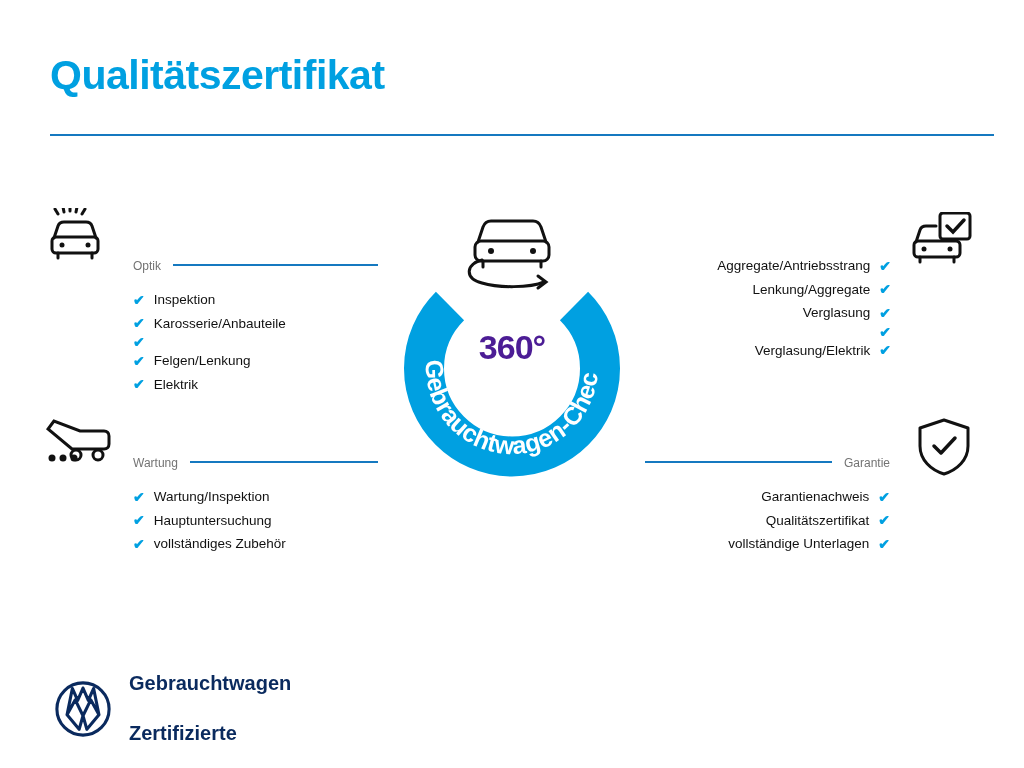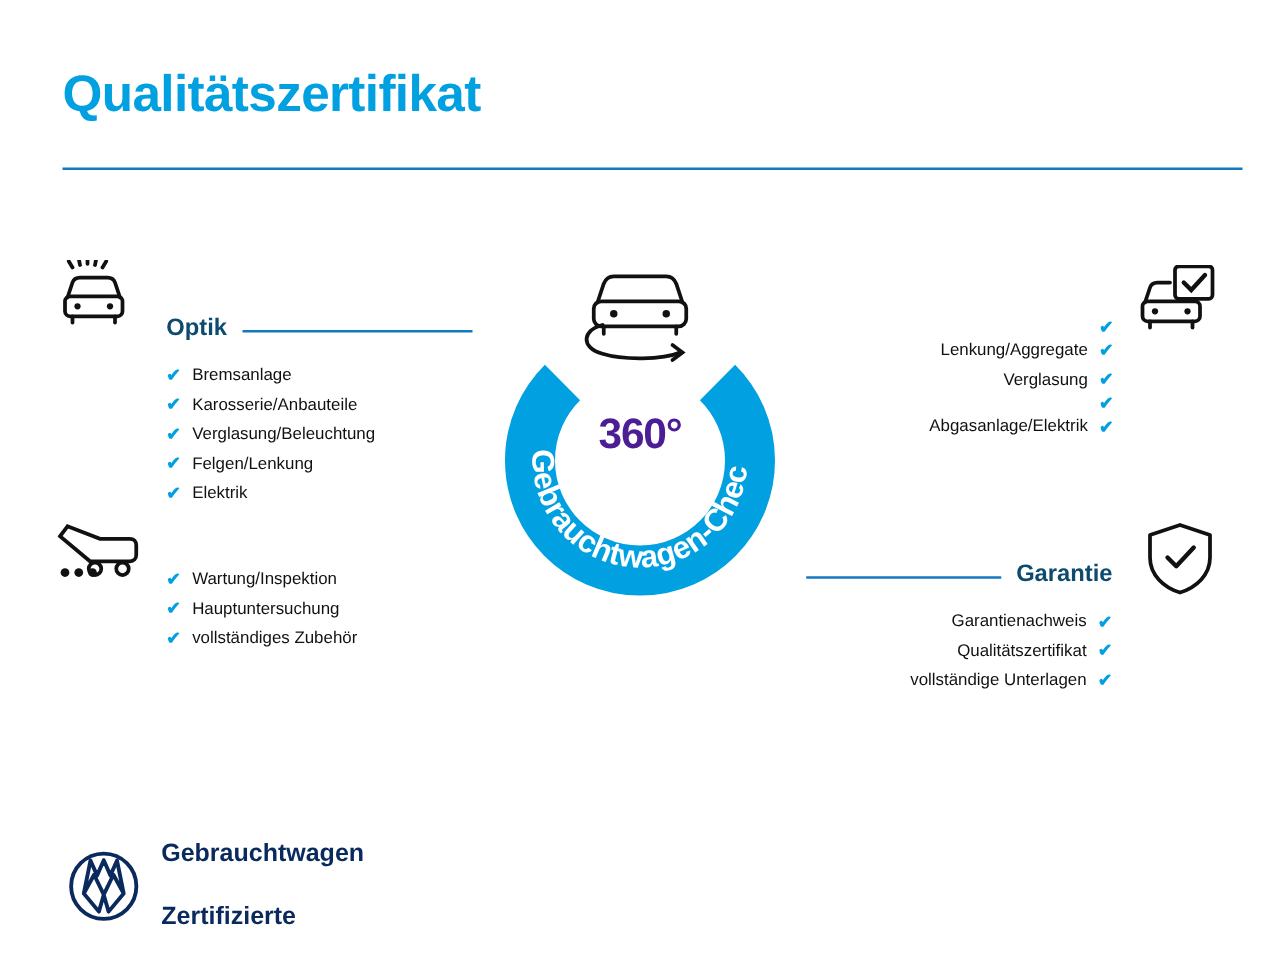--- a/index.html
+++ b/index.html
@@ -38,23 +38,23 @@
   
   .block {
     position: absolute;
   }
   .block-head {
     display: flex;
     align-items: flex-end;
     height: 34px;
   }
   .block-title {
-    font-size: 19px;
-    font-weight: bold;
-    color: #0c4a6e;
+    font-size: 12px;
+    font-weight: normal;
+    color: #737373;
     line-height: 1;
     white-space: nowrap;
   }
   .head-rule {
     height: 2px;
     background: #1579c0;
     flex: 1 1 auto;
     margin-bottom: 6px;
   }
   .left .block-title { margin-right: 12px; }
@@ -202,77 +202,81 @@
 </div>
 
 <div class="block left" id="block-optik">
   <div class="block-head">
     <span class="block-title">Optik</span>
     <span class="head-rule"></span>
   </div>
   <ul class="items">
     <li class="item">
       <span class="check">✔</span>
-      <span class="item-label">Bremsanlage</span>
+      <span class="item-label">Inspektion</span>
     </li>
     <li class="item">
       <span class="check">✔</span>
       <span class="item-label">Karosserie/Anbauteile</span>
     </li>
     <li class="item">
       <span class="check">✔</span>
-      <span class="item-label">Verglasung/Beleuchtung</span>
     </li>
     <li class="item">
       <span class="check">✔</span>
       <span class="item-label">Felgen/Lenkung</span>
     </li>
     <li class="item">
       <span class="check">✔</span>
       <span class="item-label">Elektrik</span>
     </li>
   </ul>
 </div>
 
 <div class="block left" id="block-wartung">
+  <div class="block-head">
+    <span class="block-title">Wartung</span>
+    <span class="head-rule"></span>
+  </div>
   <ul class="items">
     <li class="item">
       <span class="check">✔</span>
       <span class="item-label">Wartung/Inspektion</span>
     </li>
     <li class="item">
       <span class="check">✔</span>
       <span class="item-label">Hauptuntersuchung</span>
     </li>
     <li class="item">
       <span class="check">✔</span>
       <span class="item-label">vollständiges Zubehör</span>
     </li>
   </ul>
 </div>
 
 <div class="block right" id="block-technik">
   <ul class="items">
     <li class="item">
       <span class="check">✔</span>
+      <span class="item-label">Aggregate/Antriebsstrang</span>
     </li>
     <li class="item">
       <span class="check">✔</span>
       <span class="item-label">Lenkung/Aggregate</span>
     </li>
     <li class="item">
       <span class="check">✔</span>
       <span class="item-label">Verglasung</span>
     </li>
     <li class="item">
       <span class="check">✔</span>
     </li>
     <li class="item">
       <span class="check">✔</span>
-      <span class="item-label">Abgasanlage/Elektrik</span>
+      <span class="item-label">Verglasung/Elektrik</span>
     </li>
   </ul>
 </div>
 
 <div class="block right" id="block-garantie">
   <div class="block-head">
     <span class="block-title">Garantie</span>
     <span class="head-rule"></span>
   </div>
   <ul class="items">

